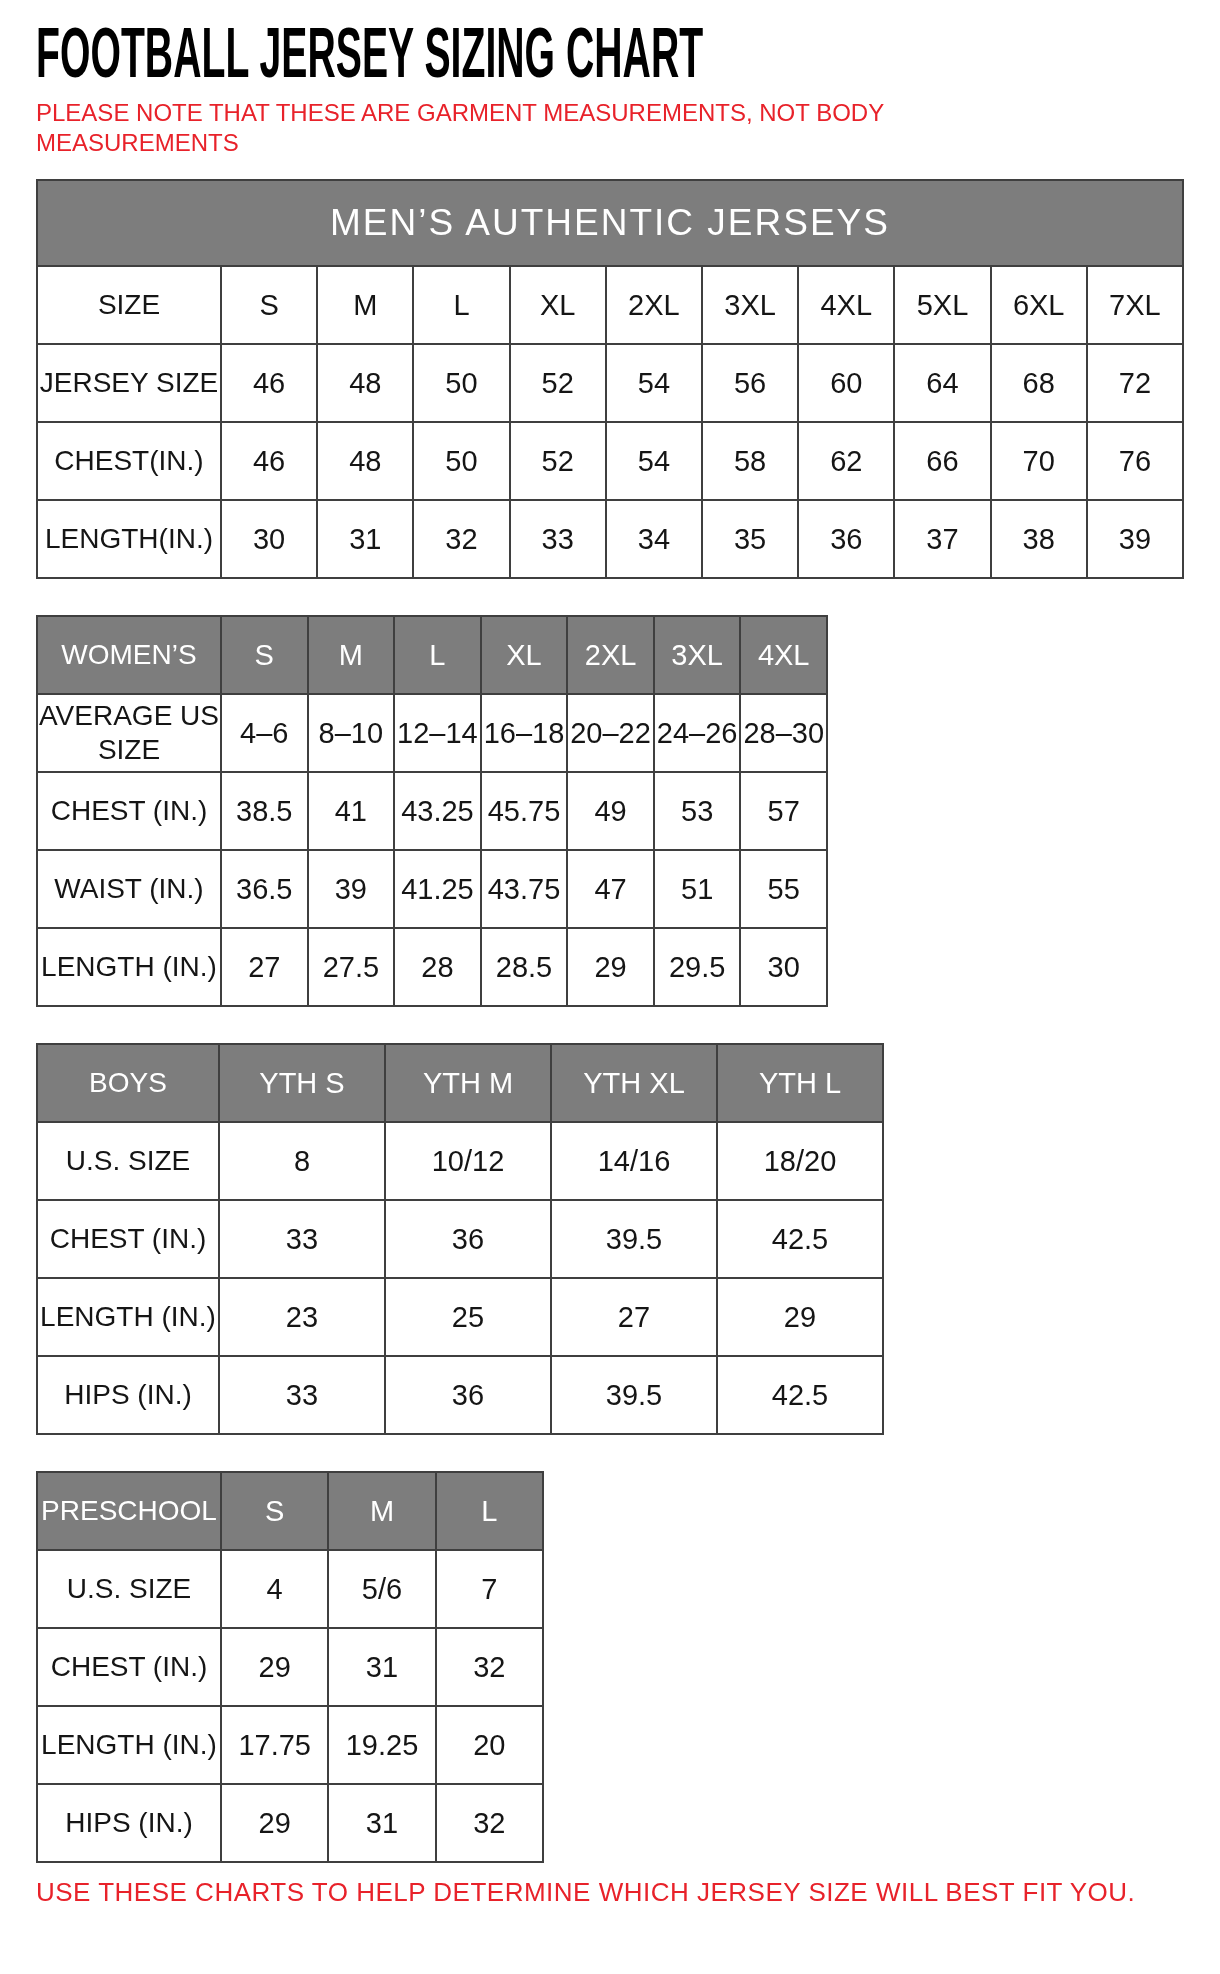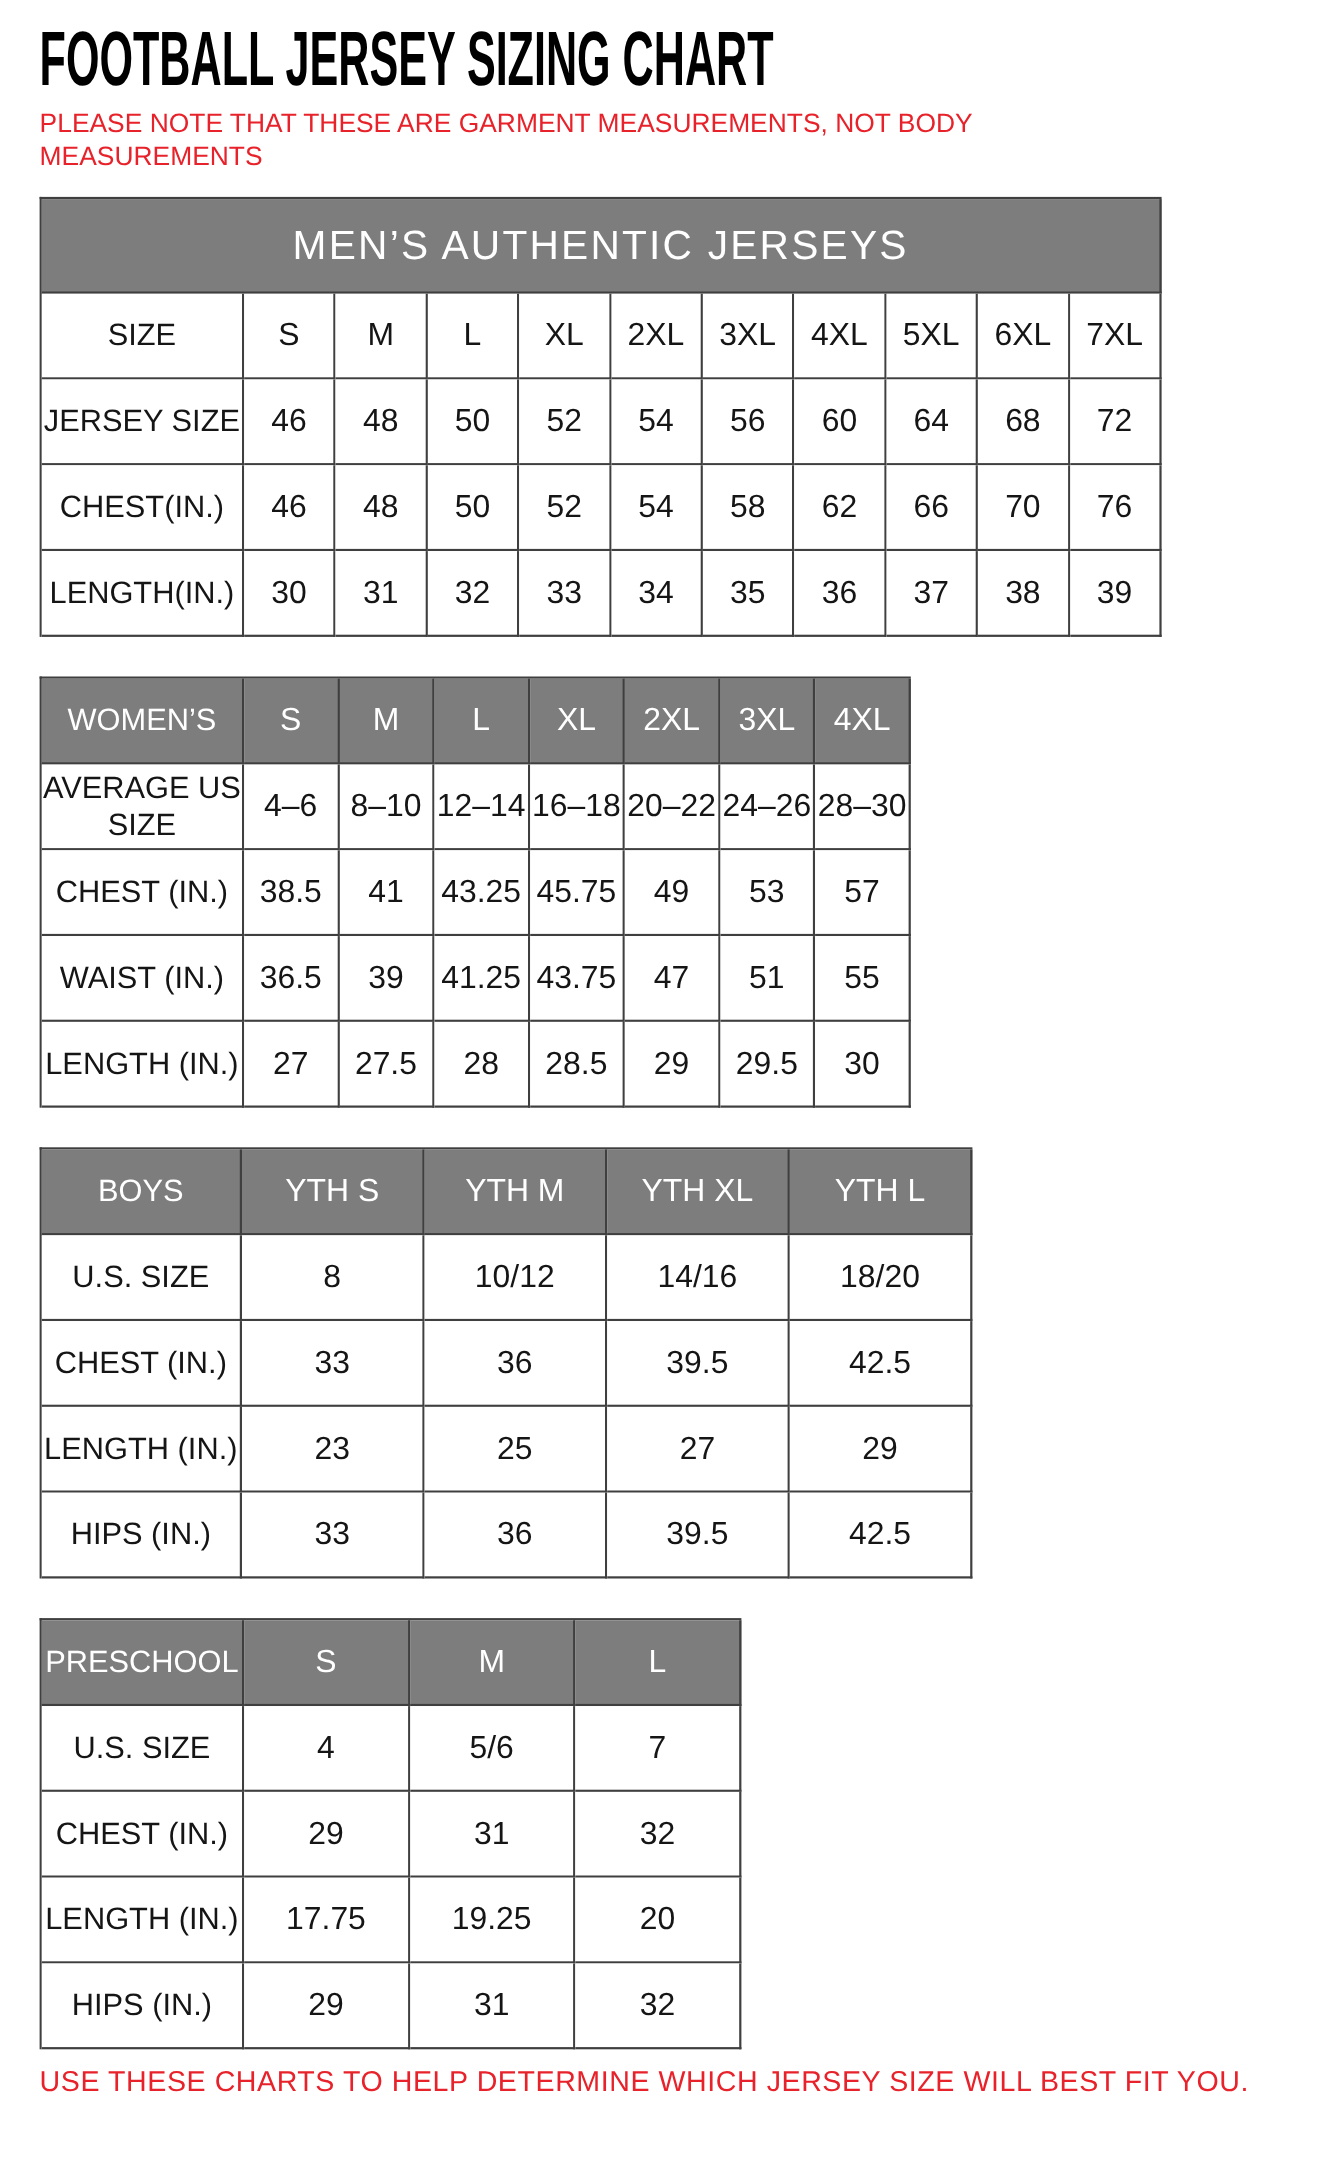--- a/index.html
+++ b/index.html
@@ -22,24 +22,24 @@
   }
   .note{
     margin-top:10px;max-width:1040px;
     color:var(--red);font-size:24px;line-height:1.27;
   }
   .tbl{
     display:grid;
     border-top:2px solid var(--border);
     border-left:2px solid var(--border);
   }
-  .tbl-mens{width:1020px;grid-template-columns:184px repeat(10,1fr);margin-top:20px;}
+  .tbl-mens{width:1148px;grid-template-columns:184px repeat(10,1fr);margin-top:20px;}
   .tbl-womens{width:792px;grid-template-columns:184px repeat(7,1fr);margin-top:36px;}
   .tbl-boys{width:848px;grid-template-columns:182px repeat(4,1fr);margin-top:36px;}
-  .tbl-preschool{width:638px;grid-template-columns:184px repeat(3,1fr);margin-top:36px;}
+  .tbl-preschool{width:508px;grid-template-columns:184px repeat(3,1fr);margin-top:36px;}
   .cell{
     min-height:78px;display:flex;align-items:center;justify-content:center;
     text-align:center;font-size:29px;line-height:1.2;background:#fff;
     border-right:2px solid var(--border);
     border-bottom:2px solid var(--border);
     padding:2px 1px;
   }
   .cell.label{font-size:28px;padding:2px 0;}
   .cell.head{background:var(--gray);color:#ffffff;}
   .banner{

